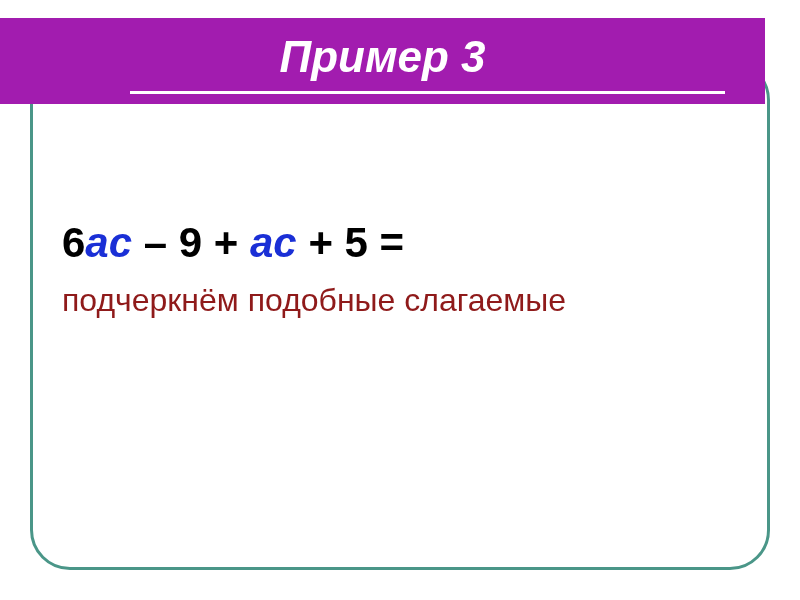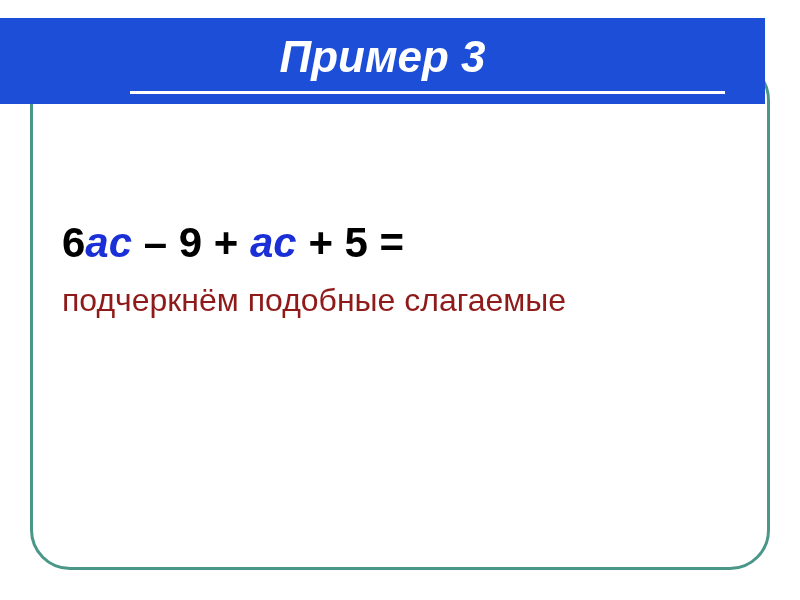--- a/index.html
+++ b/index.html
@@ -26,21 +26,21 @@
     border: 3px solid #4a9688;
     border-radius: 40px;
     background: #ffffff;
   }
   .title-bar {
     position: absolute;
     left: 0;
     top: 18px;
     width: 765px;
     height: 86px;
-    background: #1d4ed8;
+    background: #a21caf;
     z-index: 2;
   }
   .title-text {
     color: #ffffff;
     font-style: italic;
     font-weight: bold;
     font-size: 44px;
     text-align: center;
     padding-top: 14px;
   }

